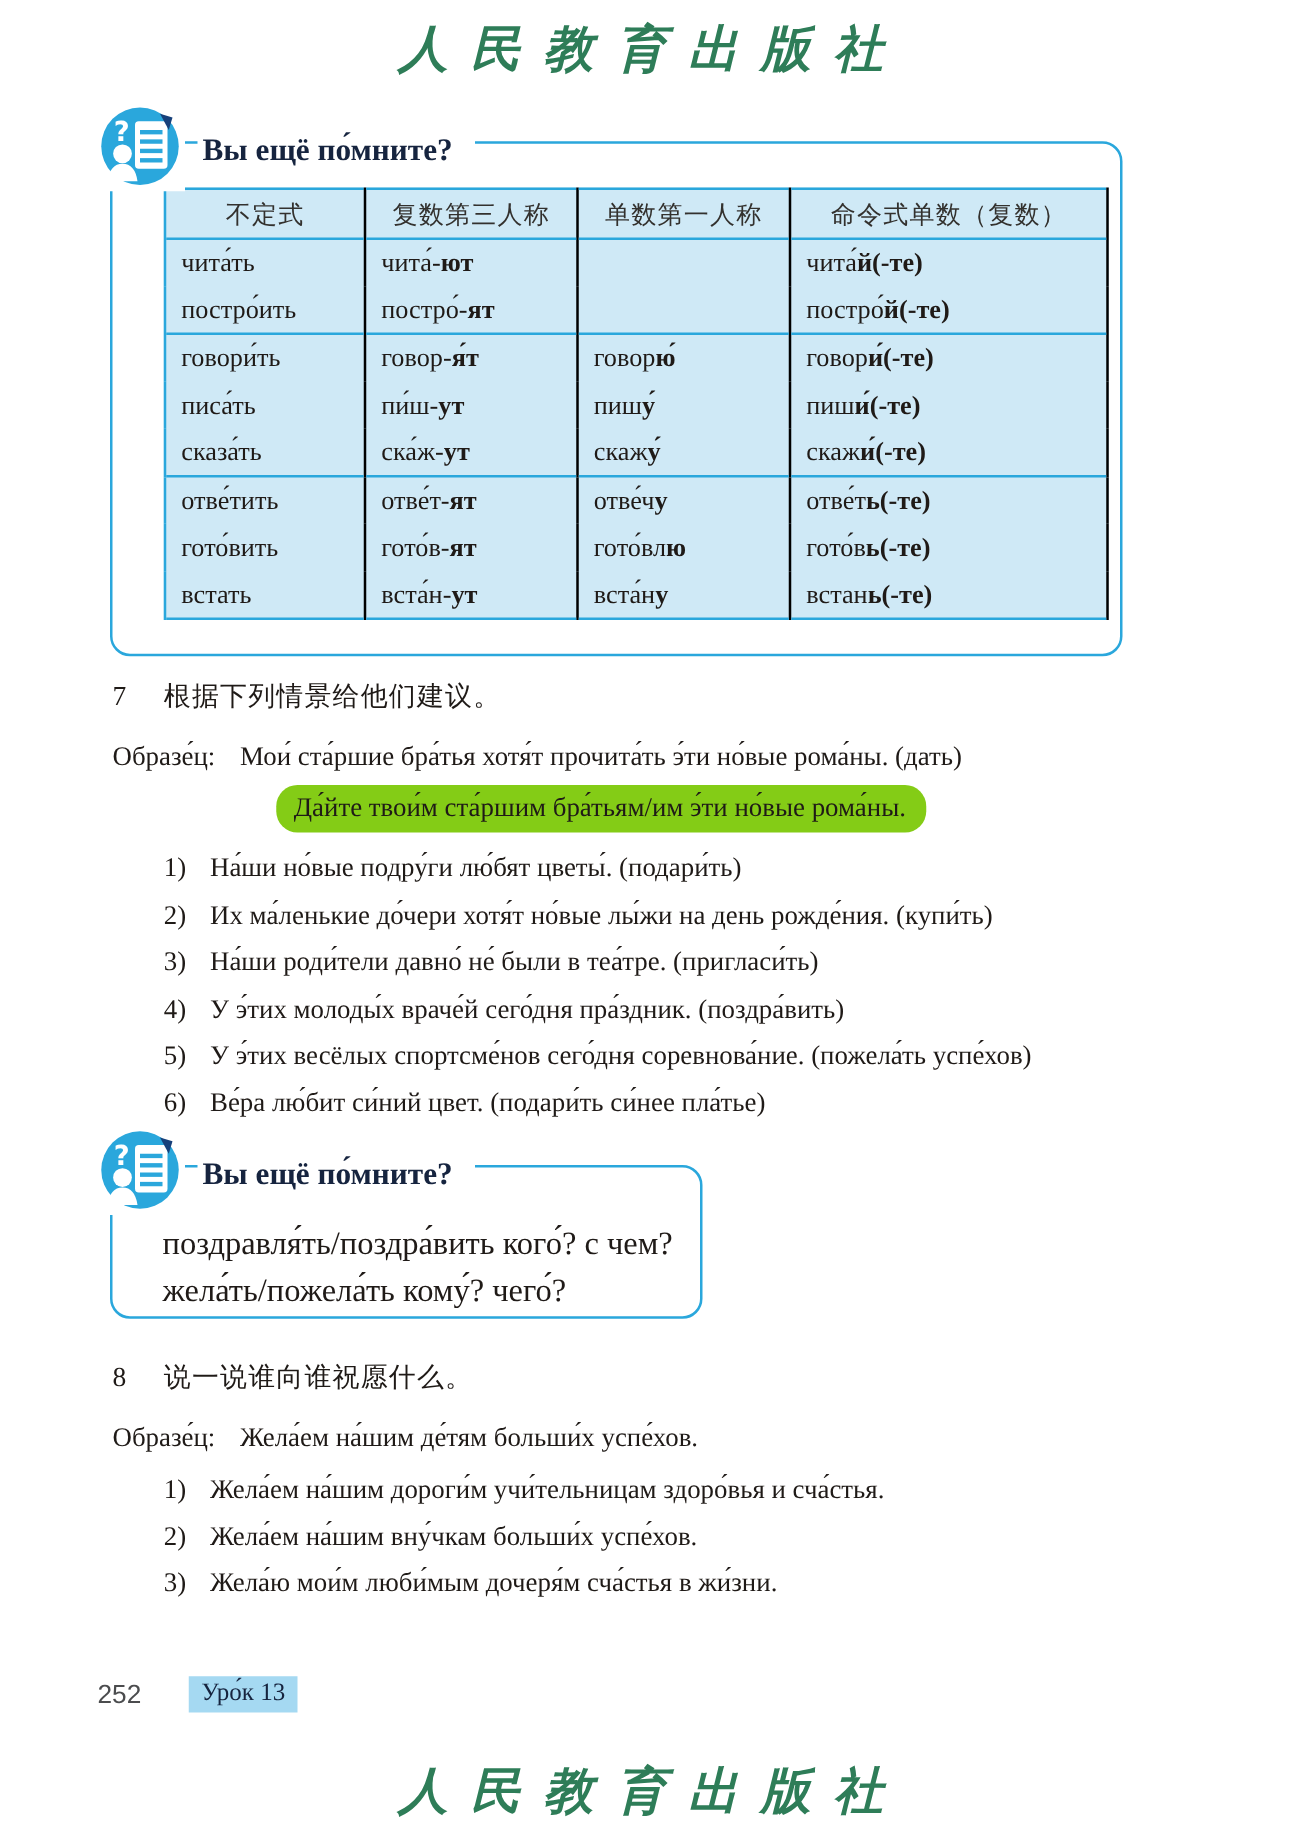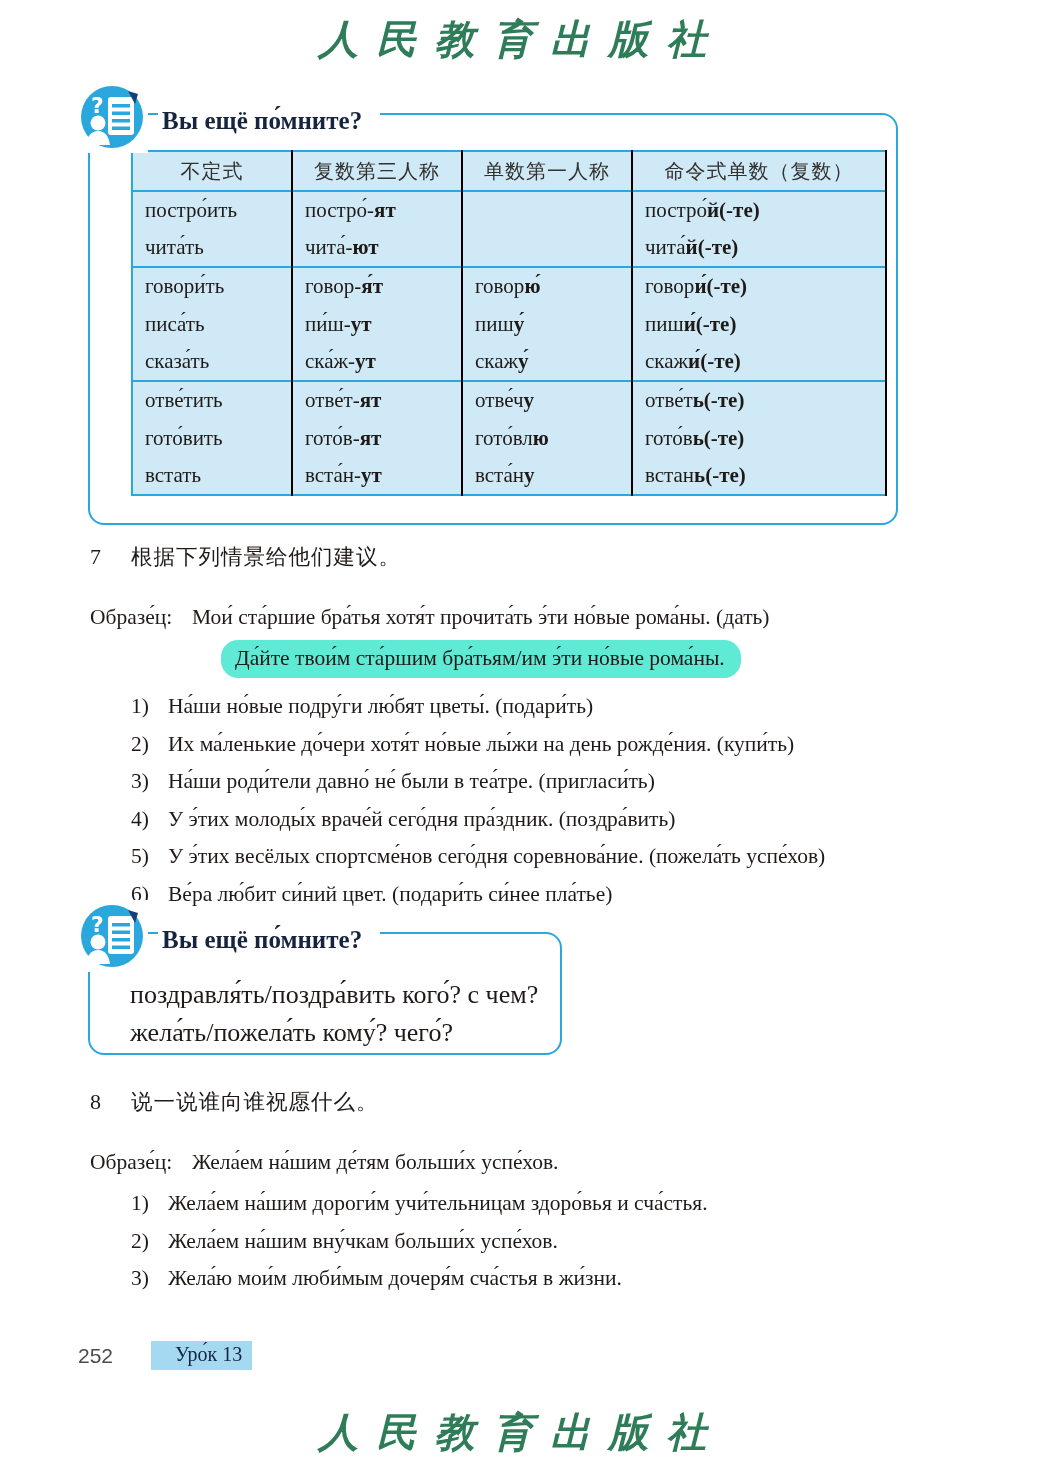--- a/index.html
+++ b/index.html
@@ -60,37 +60,37 @@
   }
   .bd { font-weight:bold; }
 
   
   .exercise { position:absolute; width:880px; font-size:21.5px; }
   .ex7 { left:90px; top:542px; }
   .ex8 { left:90px; top:1087px; }
   .ex-head { display:flex; line-height:30px; }
   .ex-num { width:41px; font-size:22px; }
   .ex-zh { letter-spacing:1px; }
-  .example-row { display:flex; margin-top:30px; line-height:30px; }
+  .example-row { display:flex; margin-top:18px; line-height:30px; }
   .example-label { width:102px; flex:none; }
   .answer-row { margin:8px 0 10px 131px; line-height:34px; }
   .pill {
-    display:inline-block; background:#5eead4; border-radius:17px;
+    display:inline-block; background:#84cc16; border-radius:17px;
     padding:1px 16px 3px 14px;
   }
   .items { margin-top:8px; }
   .item { display:flex; line-height:37.5px; }
   .item-num { width:37px; flex:none; margin-left:41px; }
 
   
   .page-footer { position:absolute; left:78px; top:1341px; display:flex; align-items:center; }
   .page-num { font-family:"Liberation Sans", sans-serif; font-size:21px; color:#4b4c4e; }
   .lesson-badge {
     margin-left:38px; background:#a5d9f2; color:#16243f;
-    font-size:20px; padding:2px 10px 4px 24px;
+    font-size:20px; padding:2px 10px 4px 10px;
   }
 </style>
 </head>
 <body>
 
 <div class="page">
 
   <div class="logo logo-top">人民教育出版社</div>
 
   <section class="remember-box box1">
@@ -122,30 +122,30 @@
       <thead>
         <tr>
           <th>不定式</th>
           <th>复数第三人称</th>
           <th>单数第一人称</th>
           <th>命令式单数（复数）</th>
         </tr>
       </thead>
       <tbody>
         <tr>
+          <td>чита́ть</td>
+          <td><span>чита́-</span><span class="bd">ют</span></td>
+          <td><span></span><span class="bd"></span></td>
+          <td><span>чита́</span><span class="bd">й(-те)</span></td>
+        </tr>
+        <tr>
           <td>постро́ить</td>
           <td><span>постро́-</span><span class="bd">ят</span></td>
           <td><span></span><span class="bd"></span></td>
           <td><span>постро́</span><span class="bd">й(-те)</span></td>
-        </tr>
-        <tr>
-          <td>чита́ть</td>
-          <td><span>чита́-</span><span class="bd">ют</span></td>
-          <td><span></span><span class="bd"></span></td>
-          <td><span>чита́</span><span class="bd">й(-те)</span></td>
         </tr>
       </tbody>
       <tbody>
         <tr>
           <td>говори́ть</td>
           <td><span>говор-</span><span class="bd">я́т</span></td>
           <td><span>говор</span><span class="bd">ю́</span></td>
           <td><span>говор</span><span class="bd">и́(-те)</span></td>
         </tr>
         <tr>

